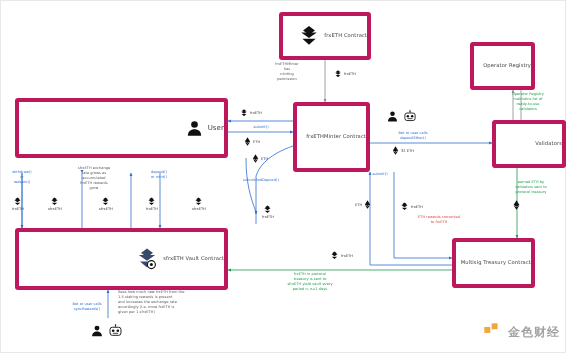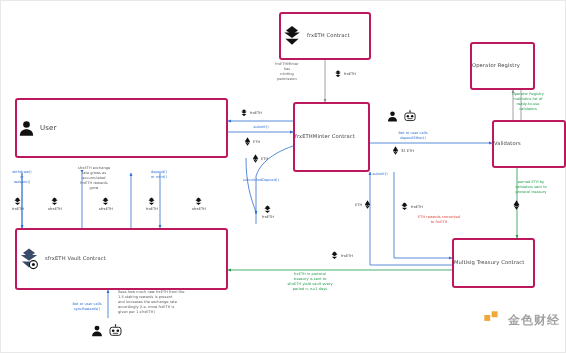--- a/index.html
+++ b/index.html
@@ -1,32 +1,32 @@
 <!DOCTYPE html>
 <html><head>
 <meta charset="utf-8">
 <style>
   html,body{margin:0;padding:0;background:#ffffff;}
   body{width:566px;height:353px;position:relative;overflow:hidden;
        font-family:"DejaVu Sans","Liberation Sans",sans-serif;color:#3b3b3b;}
   #canvas{position:absolute;left:0;top:0;width:566px;height:353px;}
-  .box{position:absolute;border:2px solid #be185d;background:#ffffff;border-radius:3px;
-       box-sizing:border-box;display:flex;align-items:center;justify-content:flex-start;}
+  .box{position:absolute;border:4px solid #be185d;background:#ffffff;border-radius:3px;
+       box-sizing:border-box;display:flex;align-items:center;justify-content:flex-end;}
   .box .lbl{font-size:5.2px;line-height:1.5;text-align:center;color:#3f3f3f;letter-spacing:.1px;}
   .boxinner{display:flex;align-items:center;gap:4px;}
   .note{position:absolute;font-size:3.5px;line-height:1.45;text-align:center;
         letter-spacing:.05px;white-space:pre-line;}
   .note.blue{color:#2f6fd0;}
   .note.green{color:#1f9a4d;}
   .note.red{color:#e0453a;}
   .note.gray{color:#5a5a5a;}
   .tok{position:absolute;display:flex;align-items:center;gap:2px;font-size:3.6px;color:#3b3b3b;}
   .tok.col{flex-direction:column;gap:1px;}
   svg.icn{display:block;}
-  #wm{position:absolute;right:6px;bottom:22px;display:flex;align-items:center;gap:4px;opacity:.92;}
+  #wm{position:absolute;right:6px;bottom:10px;display:flex;align-items:center;gap:4px;opacity:.92;}
   #wm .wmtxt{font-size:12px;color:#9a9a9a;letter-spacing:1px;font-weight:bold;
              font-family:"DejaVu Sans","Liberation Sans",sans-serif;}
   .border-frame{position:absolute;left:0;top:0;width:566px;height:353px;border:1px solid #e8e8e8;box-sizing:border-box;}
 </style>
 </head>
 <body>
 
 <div class="border-frame"></div>
 
 <svg id="canvas" viewBox="0 0 566 353">

